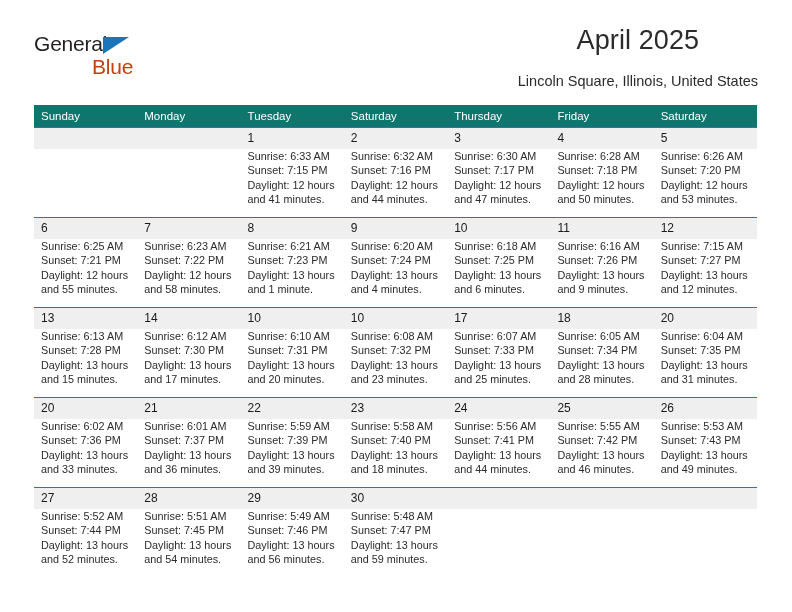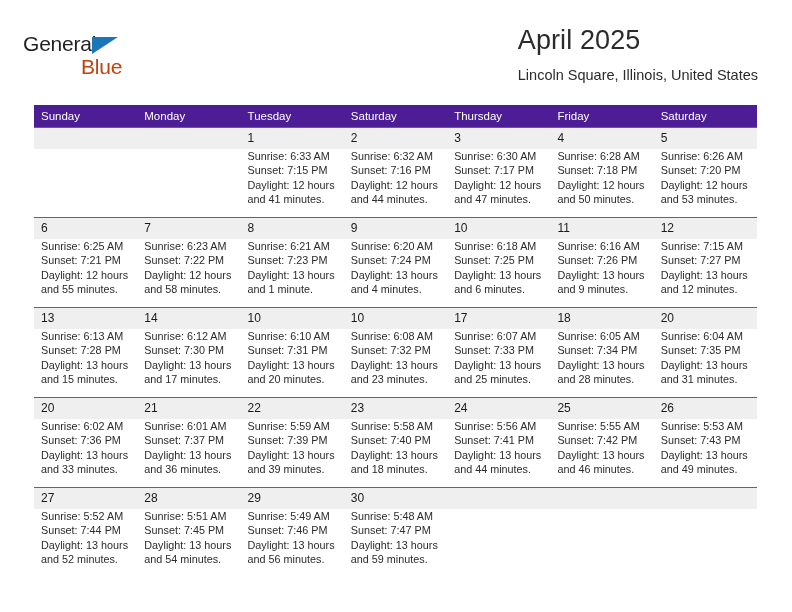--- a/index.html
+++ b/index.html
@@ -15,21 +15,21 @@
   .page {
     position: relative;
     width: 792px;
     height: 612px;
     background: #ffffff;
   }
 
   
   .top-bar {
     position: absolute;
-    left: 23px;
+    left: 34px;
     top: 24px;
     right: 34px;
     height: 70px;
   }
 
   .logo {
     position: absolute;
     left: 0;
     top: 8px;
     width: 120px;
@@ -60,48 +60,48 @@
     font-size: 21px;
     color: #c2410c;
     letter-spacing: -0.2px;
     line-height: 24px;
   }
 
   .title-block {
     position: absolute;
     right: 0;
     top: 0;
-    text-align: left;
+    text-align: center;
   }
   .cal-title {
     font-size: 27px;
     color: #2b2b2b;
     font-weight: normal;
     line-height: 33px;
     letter-spacing: 0.1px;
   }
   .cal-subtitle {
-    margin-top: 9px;
+    margin-top: 15px;
     font-size: 14.5px;
     color: #2b2b2b;
     line-height: 18px;
   }
 
   
   .calendar {
     position: absolute;
     left: 34px;
     top: 105px;
     width: 723px;
     border-collapse: collapse;
     table-layout: fixed;
   }
 
   .calendar th {
-    background: #4c1d95;
+    background: #0f766e;
     color: #ffffff;
     font-size: 11.5px;
     font-weight: normal;
     text-align: left;
     padding: 5px 0 5px 7px;
     height: 21px;
     line-height: 12px;
   }
 
   .calendar td {

